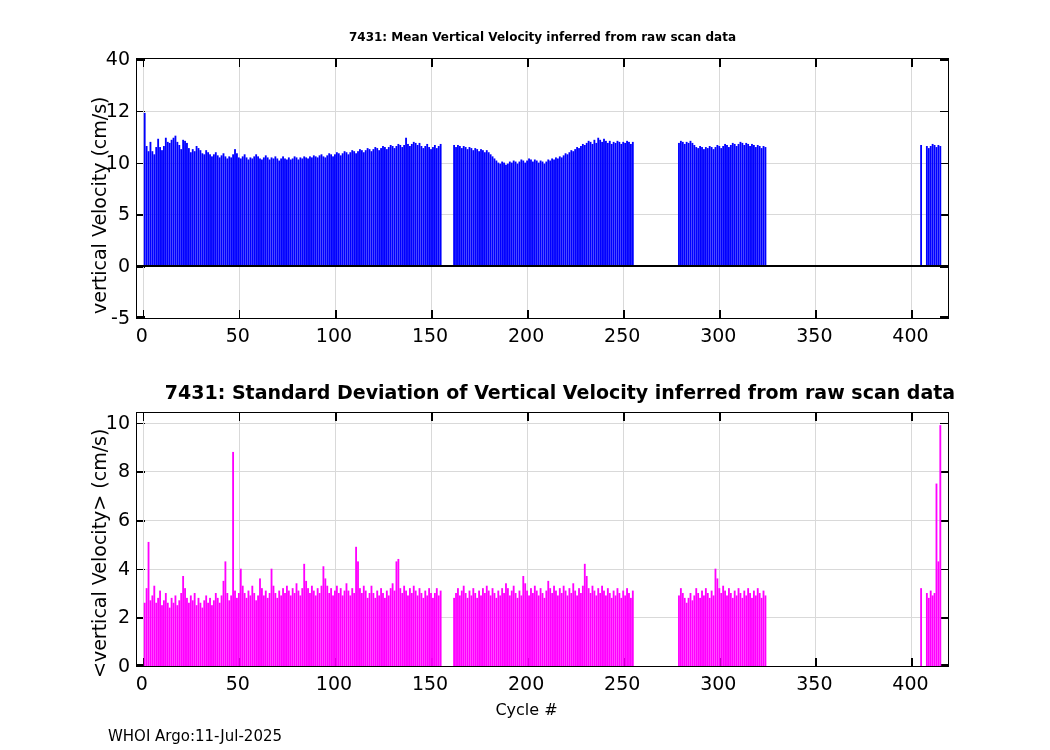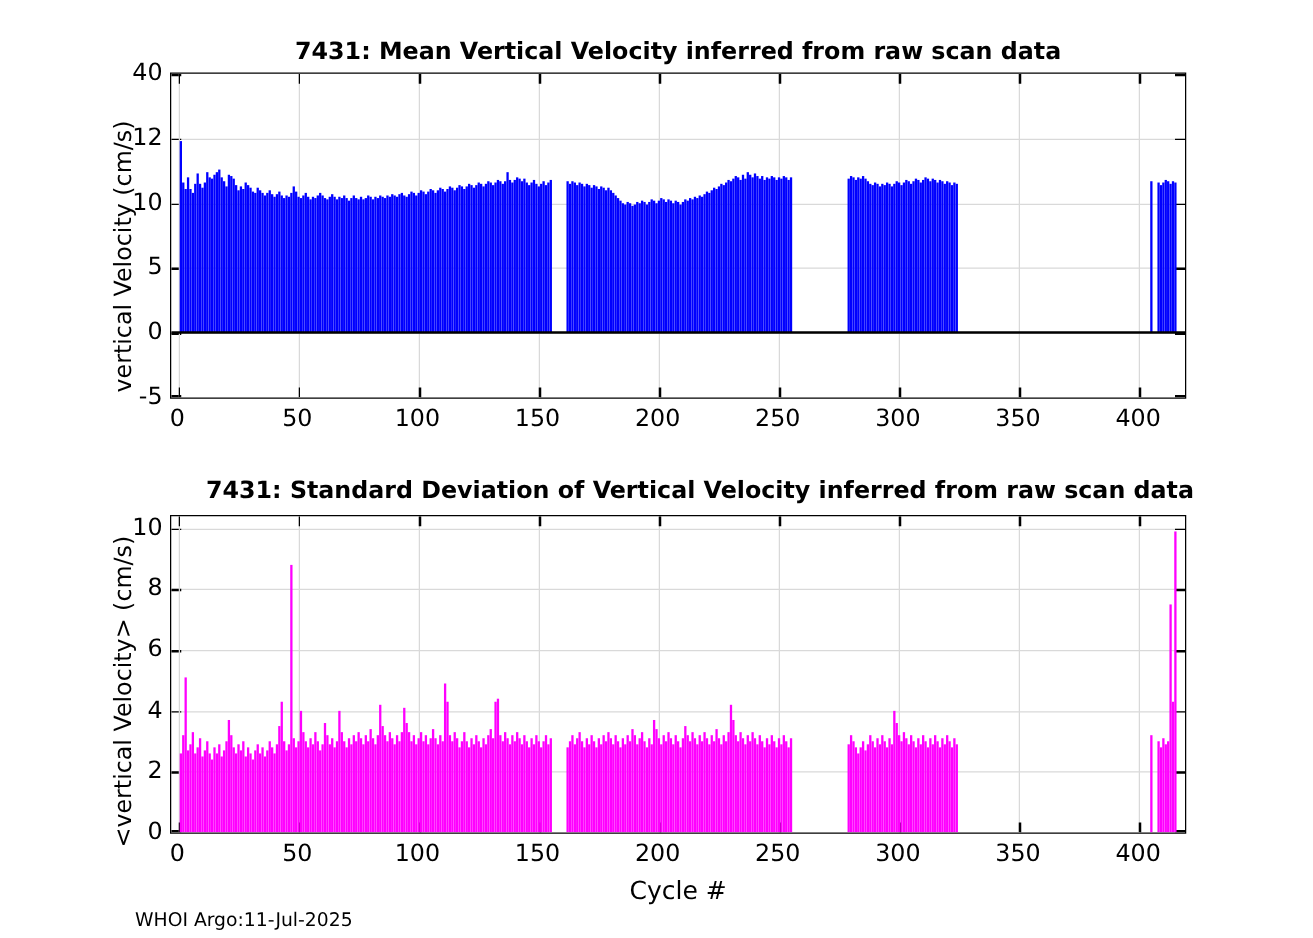--- a/index.html
+++ b/index.html
@@ -64,21 +64,21 @@
   .footer{position:absolute;color:#000;white-space:nowrap;}
 
   svg.bars{position:absolute;left:0;top:0;display:block;}
 </style>
 </head>
 <body>
 
 <div class="figure">
 
   <div class="panel">
-    <div class="title" id="title-top" style="left:136px;top:30px;width:813px;font-size:19px;">7431: Mean Vertical Velocity inferred from raw scan data</div>
+    <div class="title" id="title-top" style="left:136px;top:30px;width:813px;font-size:12px;">7431: Mean Vertical Velocity inferred from raw scan data</div>
 
     <div class="ylabel" id="ylabel-top" style="left:88px;top:314px;font-size:19px;">vertical Velocity (cm/s)</div>
 
     <div class="plotbox" id="plot-top" style="left:136px;top:58px;width:813px;height:261px;">
         <div class="tickmark-l" style="top: 257px;"></div>
         <div class="tickmark-r" style="top: 257px;"></div>
         <div class="gridline-h" style="top: 207.2px;"></div>
         <div class="tickmark-l" style="top: 207.2px;"></div>
         <div class="tickmark-r" style="top: 207.2px;"></div>
         <div class="gridline-h" style="top: 155.4px;"></div>
@@ -820,18 +820,18 @@
         <div class="xtick" style="left: 101.855px;">50</div>
         <div class="xtick" style="left: 197.945px;">100</div>
         <div class="xtick" style="left: 294.036px;">150</div>
         <div class="xtick" style="left: 390.126px;">200</div>
         <div class="xtick" style="left: 486.216px;">250</div>
         <div class="xtick" style="left: 582.306px;">300</div>
         <div class="xtick" style="left: 678.396px;">350</div>
         <div class="xtick" style="left: 774.486px;">400</div>
       </div>
 
-    <div class="xlabel" id="xlabel-bot" style="left:136px;top:700px;width:813px;font-size:20px;">Cycle #</div>
+    <div class="xlabel" id="xlabel-bot" style="left:120px;top:700px;width:813px;font-size:16px;">Cycle #</div>
   </div>
 
   <div class="footer" style="left:108px;top:727px;font-size:15px;">WHOI Argo:11-Jul-2025</div>
 
 </div>
 
 </body></html>

